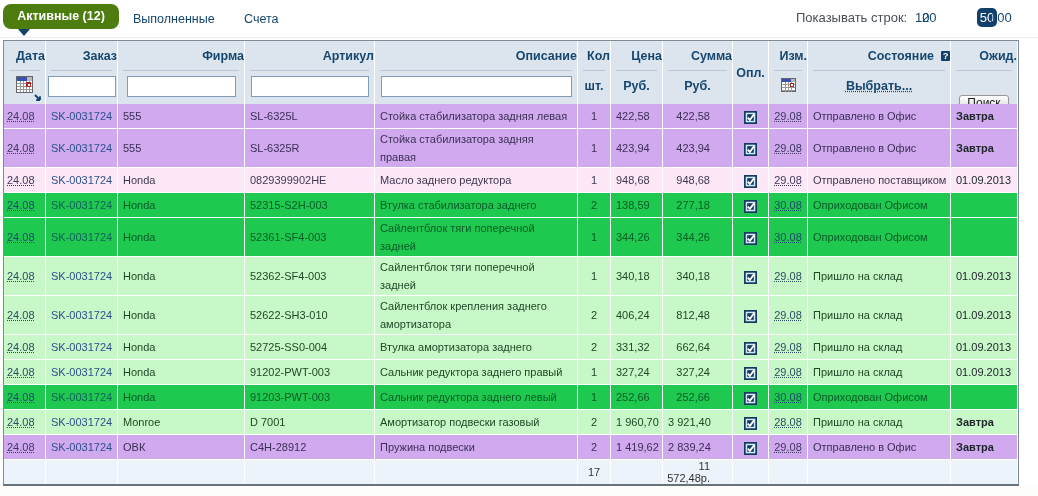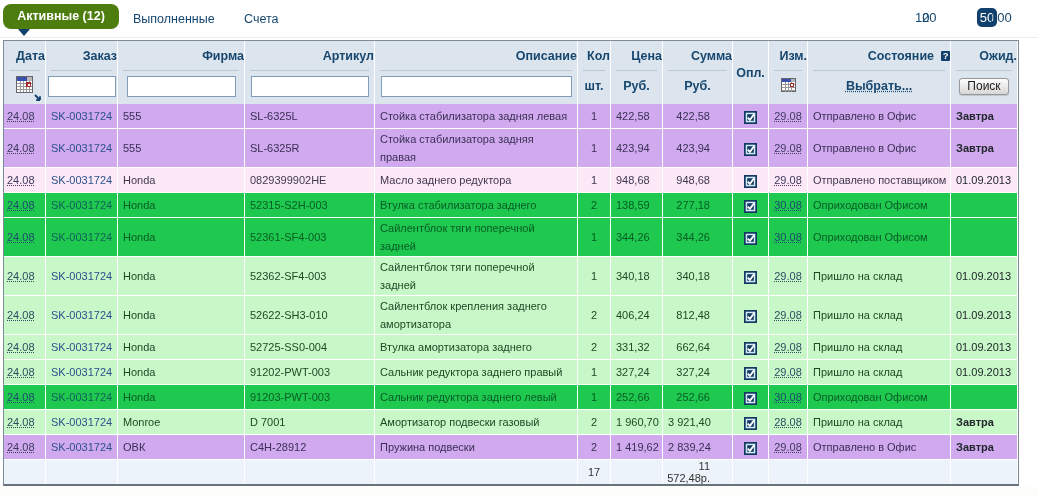--- a/index.html
+++ b/index.html
@@ -47,20 +47,21 @@
 .cb{display:inline-block;width:13px;height:13px;vertical-align:middle}
 </style></head>
 <body>
 <div class="botbg"></div>
 <div style="position:absolute;left:0;top:37px;width:1038px;height:1px;background:#e9edf1"></div>
 <div class="tab-active">Активные (12)</div>
 <div class="tab-tail"></div>
 <a class="tab-link" style="left:133px">Выполненные</a>
 <a class="tab-link" style="left:244px">Счета</a>
 <div class="rowsel">
+    <span style="left:796px;color:#474f58">Показывать строк:</span>
     <a style="left:915px">10</a>
     <a style="left:922px">20</a>
     <span class="cur" style="left:977px">50</span>
     <a style="left:990px">100</a>
   </div>
 
 <table>
 <colgroup>
 <col style="width:42px">
       <col style="width:72px">
@@ -163,21 +164,21 @@
           <div class="hlbl">Состояние&nbsp; <svg width="9" height="10" style="vertical-align:-1px">
               <rect width="9" height="10" rx="1" fill="#133f6b"></rect>
               <text x="4.6" y="8.2" font-size="9.5" font-weight="bold" fill="#fff" text-anchor="middle" font-family="Liberation Sans">?</text>
             </svg></div>
           <div class="hline"></div>
           <div class="hfilt" style="line-height:30px"><span class="dotu">Выбрать...</span></div>
         </th>
 <th>
           <div class="hlbl">Ожид.</div>
           <div class="hline"></div>
-          <div class="hfilt"><span class="btn" style="margin-top:7px">Поиск</span></div>
+          <div class="hfilt"><span class="btn" style="margin-top:24px">Поиск</span></div>
         </th>
 </tr>
 </thead>
 <tbody>
 <tr class="s rv">
         <td><span class="dotu dt">24.08</span></td>
         <td class="lnk">SK-0031724</td>
         <td>555</td>
         <td>SL-6325L</td>
         <td class="wrap">Стойка стабилизатора задняя левая</td>

